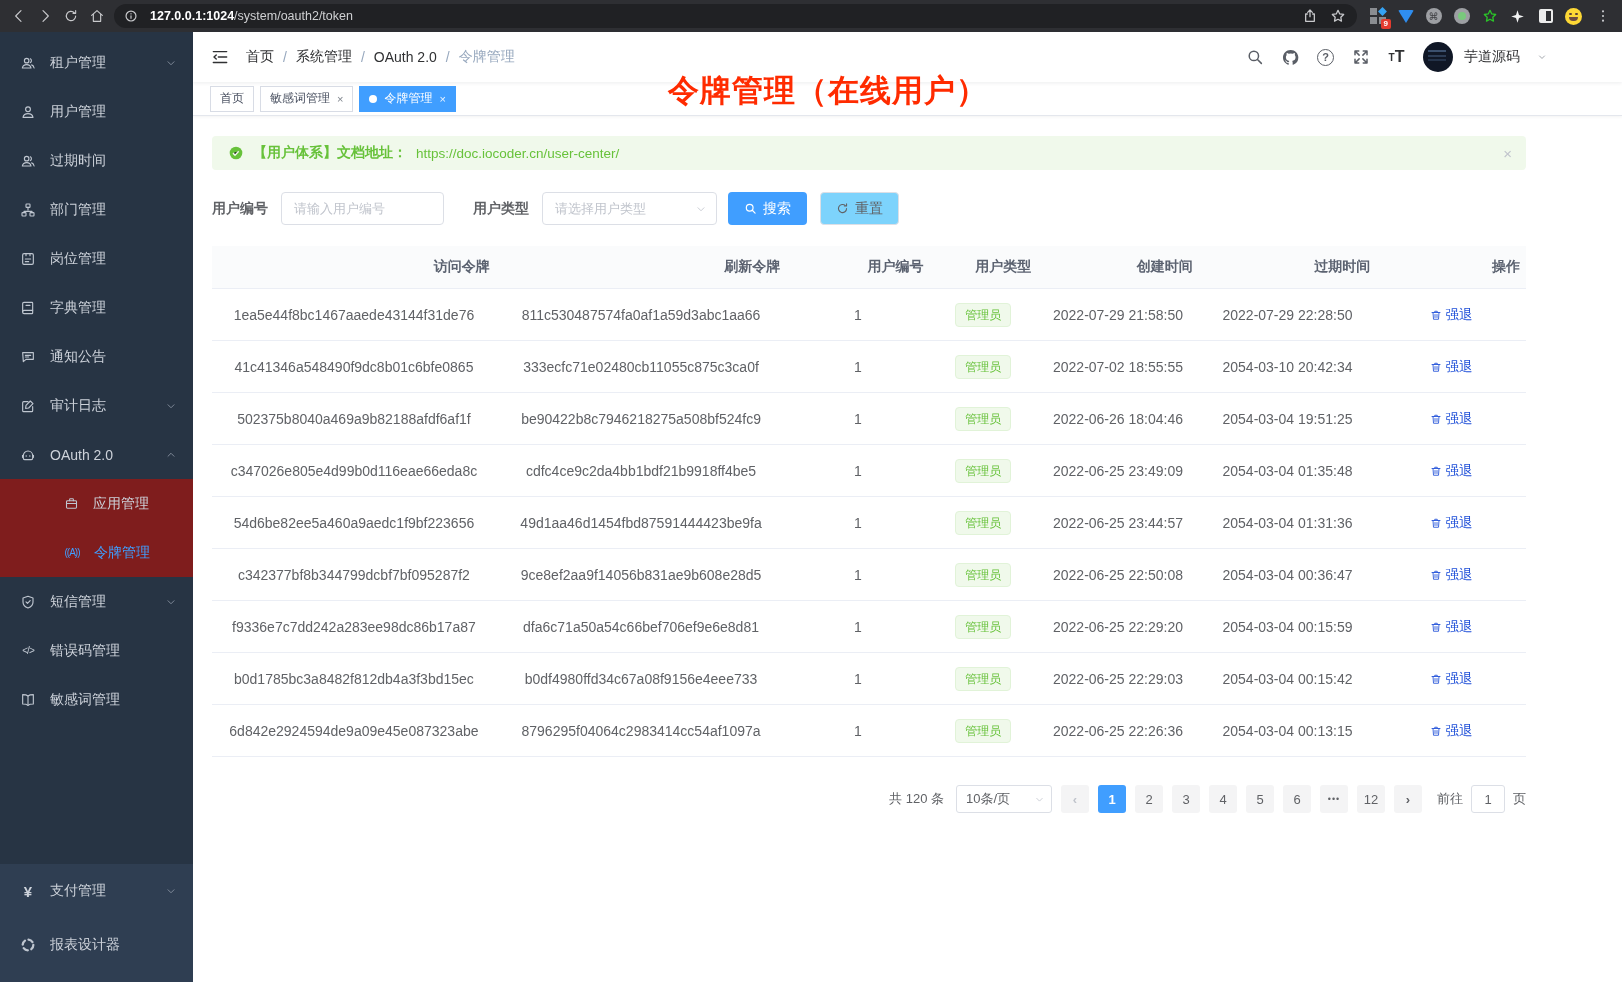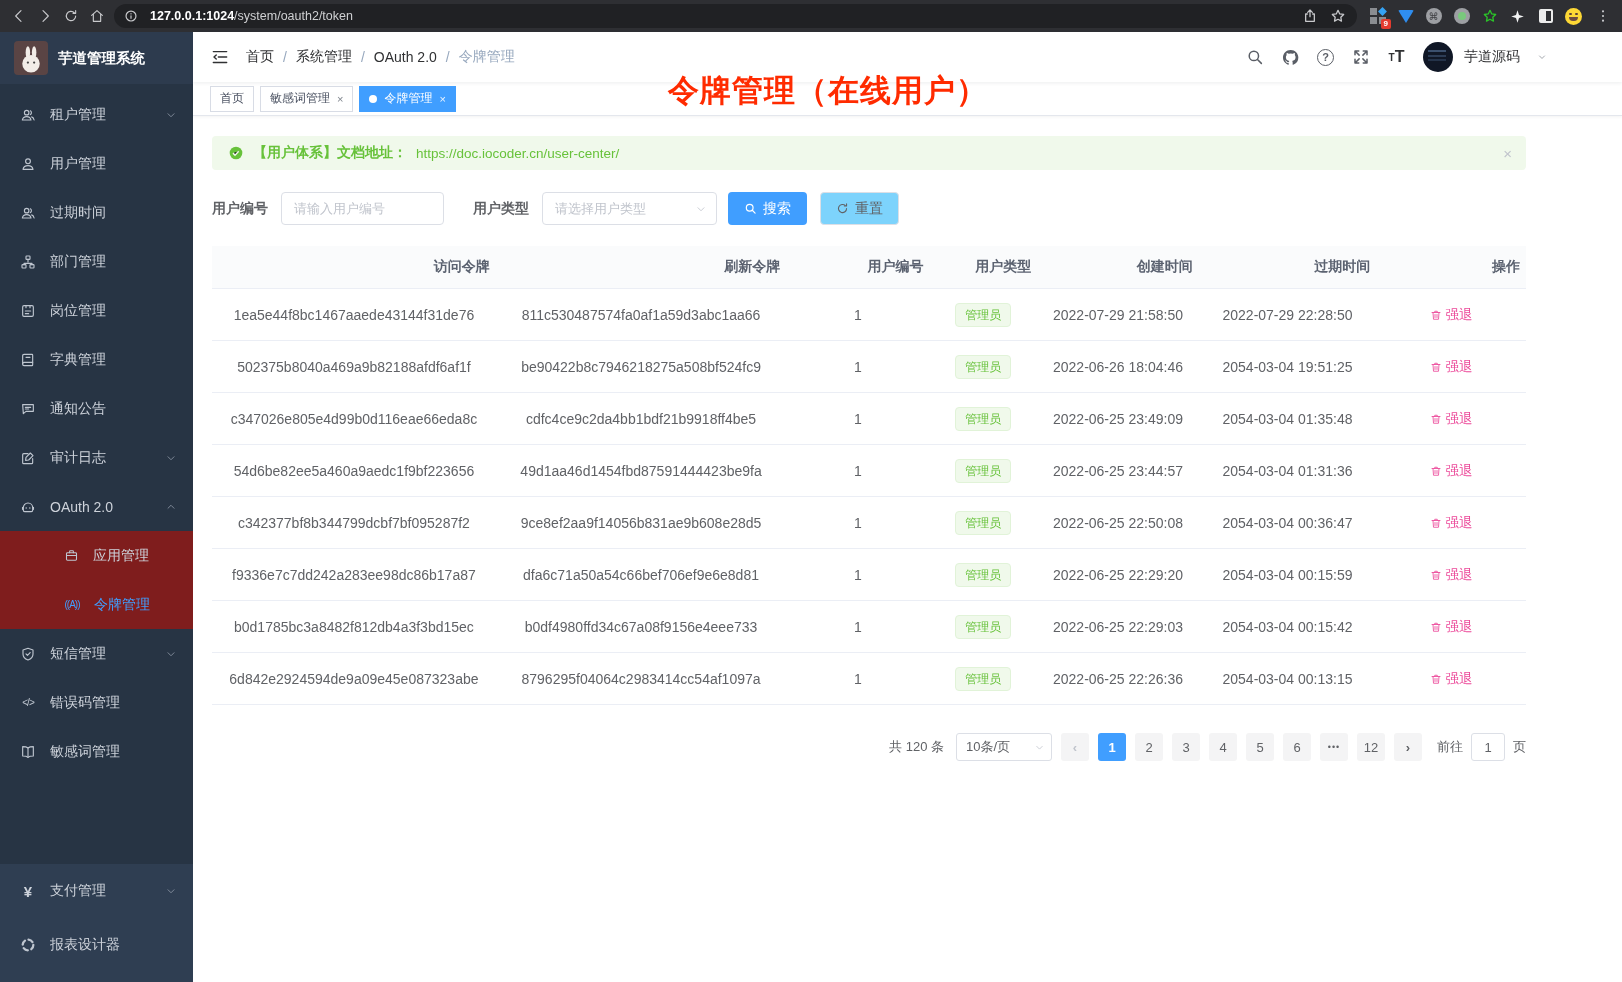--- a/index.html
+++ b/index.html
@@ -92,21 +92,21 @@
   .gap28 { width:29px; } .gap13 { width:13px; } .gap10 { width:11px; }
   .btn { height:33px; border-radius:4px; font-size:14px; display:inline-flex; align-items:center; gap:6px; padding:0 15px; cursor:pointer; border:1px solid transparent; font-family:inherit; }
   .btn svg { width:13px; height:13px; }
   .btn-primary { background:#409eff; color:#fff; }
   .btn-plain { background:#7dd3fc; border-color:#dcdfe6; color:#606266; }
 
   table.grid { width:100%; margin-top:21px; border-collapse:collapse; font-size:14px; table-layout:fixed; }
   table.grid th { background:#fafbfc; color:#5b6270; font-weight:700; padding:12px 6px; text-align:right; border-bottom:1px solid #ebeef5; }
   table.grid td { color:#606266; padding:13.5px 6px; text-align:center; border-bottom:1px solid #ebeef5; white-space:nowrap; overflow:hidden; }
   .badge { display:inline-block; background:#f0f9eb; border:1px solid #e1f3d8; color:#67c23a; font-size:12px; line-height:1; padding:5px 9px; border-radius:4px; }
-  .kick { color:#ec4899; display:inline-flex; align-items:center; gap:4px; font-size:13.5px; cursor:pointer; text-decoration:none; }
+  .kick { color:#1d4ed8; display:inline-flex; align-items:center; gap:4px; font-size:13.5px; cursor:pointer; text-decoration:none; }
   .kick svg { width:12px; height:12px; }
 
   .pager { margin-top:28px; display:flex; align-items:center; justify-content:flex-end; gap:9px; font-size:13px; color:#606266; }
   .pg-total { margin-right:3px; }
   .pg-size { width:96px; height:28px; border:1px solid #dcdfe6; border-radius:3px; display:flex; align-items:center; padding:0 22px 0 9px; position:relative; color:#606266; cursor:pointer; }
   .pg-size .schev { position:absolute; right:6px; width:11px; height:11px; color:#c0c4cc; }
   .pg-btn { min-width:28px; height:28px; background:#f4f4f5; border-radius:3px; display:inline-flex; align-items:center; justify-content:center; color:#606266; font-size:13px; cursor:pointer; padding:0 4px; }
   .pg-btn.on { background:#409eff; color:#fff; font-weight:700; }
   .pg-arrow { color:#c0c4cc; font-weight:700; }
   .pg-arrow2 { color:#606266; font-weight:700; }
@@ -330,28 +330,20 @@
   <span class="b-ic">
       <svg>
         <use href="#i-dots"></use>
       </svg>
     </span>
 </div>
 
 <div class="app">
 
   <aside class="sidebar">
-    <div class="logo">
-      <span class="logo-img">
-          <svg style="width:30px;height:30px">
-            <use href="#i-rabbit"></use>
-          </svg>
-        </span>
-      <span class="logo-title">芋道管理系统</span>
-    </div>
     <nav class="nav">
       <div class="m-item">
         <svg class="sym mi">
             <use href="#i-users"></use>
           </svg>
         <span>租户管理</span>
         <svg class="sym chev">
             <use href="#i-chevd"></use>
           </svg>
       </div>
@@ -584,20 +576,34 @@
               <td>2022-07-29 21:58:50</td>
               <td>2022-07-29 22:28:50</td>
               <td><a class="kick">
                   <svg class="sym">
                     <use href="#i-trash"></use>
                   </svg>
                   <span>强退</span>
                 </a></td>
             </tr>
             <tr>
+              <td>41c41346a548490f9dc8b01c6bfe0865</td>
+              <td>333ecfc71e02480cb11055c875c3ca0f</td>
+              <td>1</td>
+              <td><span class="badge">管理员</span></td>
+              <td>2022-07-02 18:55:55</td>
+              <td>2054-03-10 20:42:34</td>
+              <td><a class="kick">
+                  <svg class="sym">
+                    <use href="#i-trash"></use>
+                  </svg>
+                  <span>强退</span>
+                </a></td>
+            </tr>
+            <tr>
               <td>502375b8040a469a9b82188afdf6af1f</td>
               <td>be90422b8c7946218275a508bf524fc9</td>
               <td>1</td>
               <td><span class="badge">管理员</span></td>
               <td>2022-06-26 18:04:46</td>
               <td>2054-03-04 19:51:25</td>
               <td><a class="kick">
                   <svg class="sym">
                     <use href="#i-trash"></use>
                   </svg>

